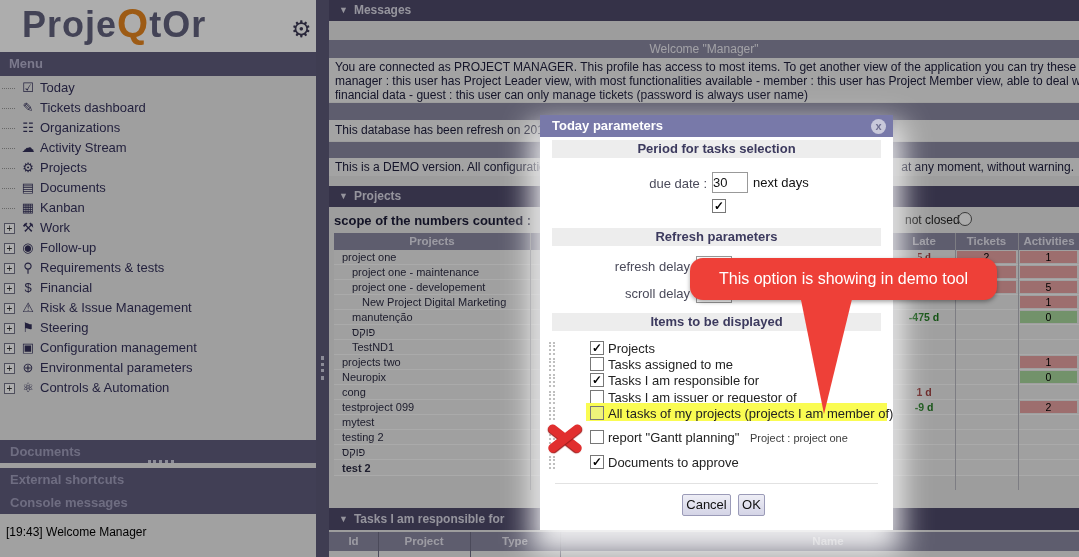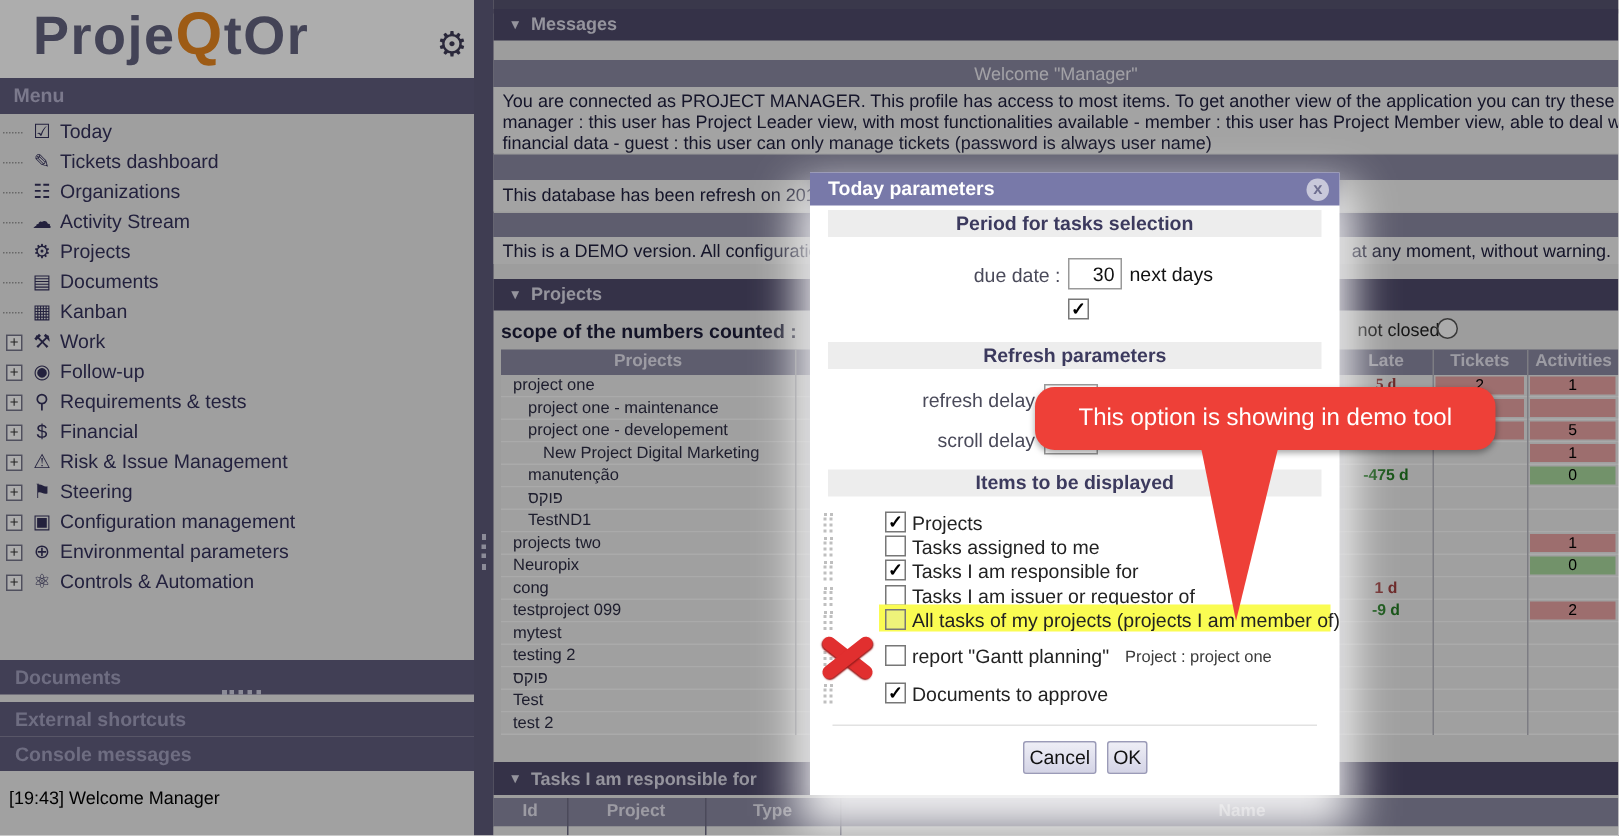--- a/index.html
+++ b/index.html
@@ -66,21 +66,21 @@
   #overlay{left:0;top:0;width:1079px;height:557px;background:rgba(0,0,0,0.32);z-index:50}
 
   
   #dialog{left:540px;top:115px;width:353px;height:415px;background:#fff;z-index:60;
           box-shadow:0 16px 28px 8px rgba(255,255,255,0.9),0 0 6px rgba(80,80,110,0.4)}
   #dlg-title{position:absolute;left:0;top:0;width:353px;height:22px;background:#7879a9;color:#fff;font-weight:bold;font-size:13px;line-height:22px;padding-left:12px}
   #dlg-close{position:absolute;right:7px;top:4px;width:15px;height:15px;border-radius:50%;background:#c8c8da;color:#6e6e90;font-size:11px;font-weight:bold;text-align:center;line-height:14px;cursor:pointer}
   .dlg-band{position:absolute;left:12px;width:329px;height:18px;background:#ededed;color:#3c3a5e;font-weight:bold;font-size:13px;text-align:center;line-height:18px}
   .dlg-label{position:absolute;left:0;width:167px;text-align:right;font-size:13px;color:#4a4a5a}
   .dlg-label2{position:absolute;left:0;width:150px;text-align:right;font-size:13px;color:#4a4a5a}
-  .dlg-input{position:absolute;width:36px;height:21px;border:1px solid #999;background:#fff;font-size:13px;text-align:right;padding-right:4px;color:#111;font-family:"Liberation Sans",sans-serif}
+  .dlg-input{position:absolute;width:36px;height:21px;border:1px solid #999;background:#fff;font-size:13px;text-align:left;padding-right:4px;color:#111;font-family:"Liberation Sans",sans-serif}
   .cb{position:absolute;width:14px;height:14px;border:1px solid #777;background:#fff;font-size:12px;line-height:12px;text-align:center;color:#000;font-weight:bold;cursor:pointer}
   .ditem-label{position:absolute;left:68px;font-size:13px;color:#222;white-space:nowrap;cursor:pointer}
   .ditem-suffix{position:absolute;left:210px;font-size:11px;color:#3c3c3c;white-space:nowrap}
   .handle{position:absolute;left:9px;width:6px;height:13px;border-left:2px dotted #bfbfbf;border-right:2px dotted #bfbfbf}
   #hl-band{position:absolute;left:46px;width:301px;height:18px;background:#fafc52}
   #dlg-sep{position:absolute;left:15px;top:368px;width:323px;border-top:1px solid #e2e2e2}
   .btn{position:absolute;top:379px;height:22px;background:linear-gradient(#eeeef6,#d4d4e6);border:1px solid #9b9bb8;font-size:13px;color:#111;text-align:center;line-height:20px;border-radius:2px;cursor:pointer}
   #btn-cancel{left:142px;width:49px}
   #btn-ok{left:198px;width:27px}
   #red-x{position:absolute;left:2px;top:301px;width:46px;height:44px}
@@ -190,21 +190,21 @@
   <div class="abs" id="h-split"></div>
   <div class="side-band" style="top:491px"><span>Console messages</span></div>
   <div class="side-band" style="top:468px"><span>External shortcuts</span></div>
   <div class="abs" id="console-out"><span>[19:43] Welcome Manager</span></div>
 
   <div class="abs" id="v-split"></div>
   <div class="abs" id="v-split-dots"></div>
 
   <div class="abs" id="main-top-strip"></div>
 
-  <div class="panel-header" style="top:6px"><span class="tri">▼</span><span>Messages</span></div>
+  <div class="panel-header" style="top:0"><span class="tri">▼</span><span>Messages</span></div>
   <div class="band lightrow" id="welcome-band" style="background:#8b89a2;color:#efeef5"><span>Welcome "Manager"</span></div>
   <div class="lightrow" id="msg-body">
     <div>You are connected as PROJECT MANAGER. This profile has access to most items. To get another view of the application you can try these users : - super</div>
     <div>manager : this user has Project Leader view, with most functionalities available - member : this user has Project Member view, able to deal with day to d</div>
     <div>financial data - guest : this user can only manage tickets (password is always user name)</div>
   </div>
   <div class="band" id="msg-band2"></div>
   <div class="lightrow" id="msg-db"><span>This database has been refresh on 2014-0</span></div>
   <div class="band" id="msg-band3"></div>
   <div class="lightrow" id="msg-demo">
@@ -278,21 +278,21 @@
         </div>
         <div class="prow" style="top: 180px;">
           <div class="pname" style="left: 8px;">testing 2</div>
         </div>
         <div class="prow" style="top: 195px;">
           <div class="pname" style="left: 8px;">פוקס</div>
         </div>
         <div class="prow" style="top: 210px;">
           <div class="pname" style="left: 8px;">Test</div>
         </div>
-        <div class="prow" style="top: 225px;">
+        <div class="prow" style="top: 211px; font-weight: bold;">
           <div class="pname" style="left: 8px;">test 2</div>
         </div>
       </div>
     <div class="vline" style="left:196px"></div>
     <div class="vline" style="left:621px"></div>
     <div class="vline" style="left:684px"></div>
   </div>
 
   <div class="panel-header" style="top:508px;height:22px;line-height:22px"><span class="tri">▼</span><span>Tasks I am responsible for</span></div>
   <div class="abs" id="ttable">

